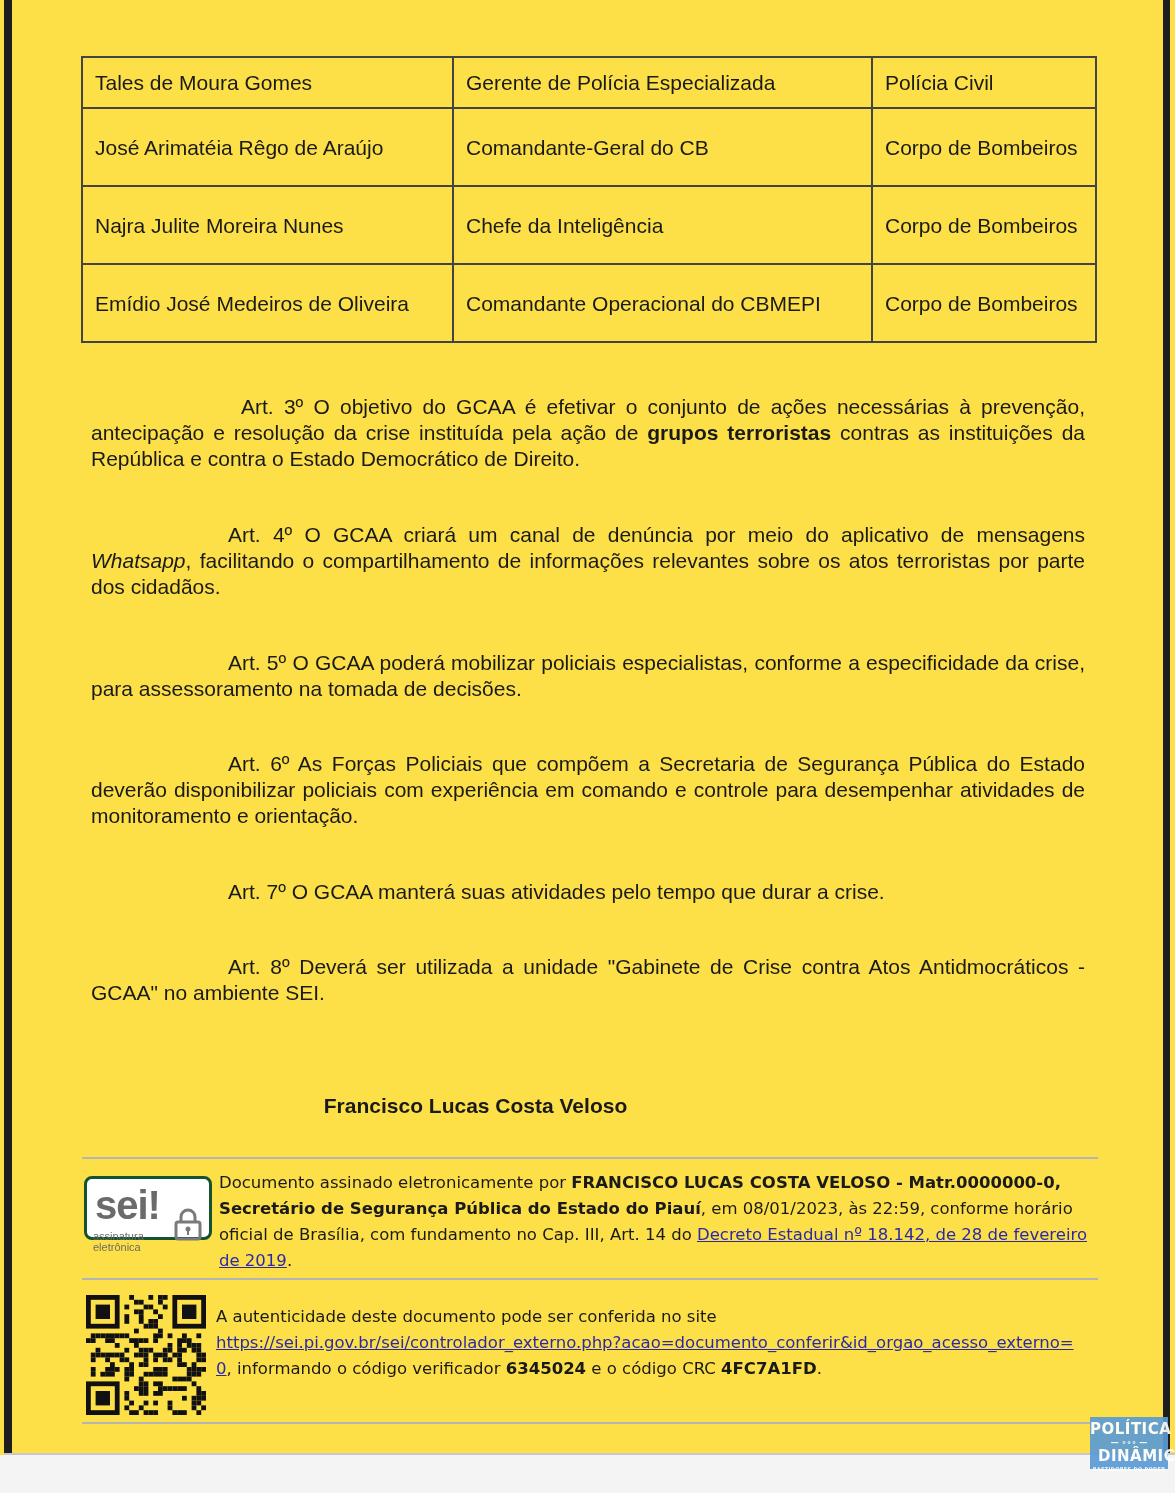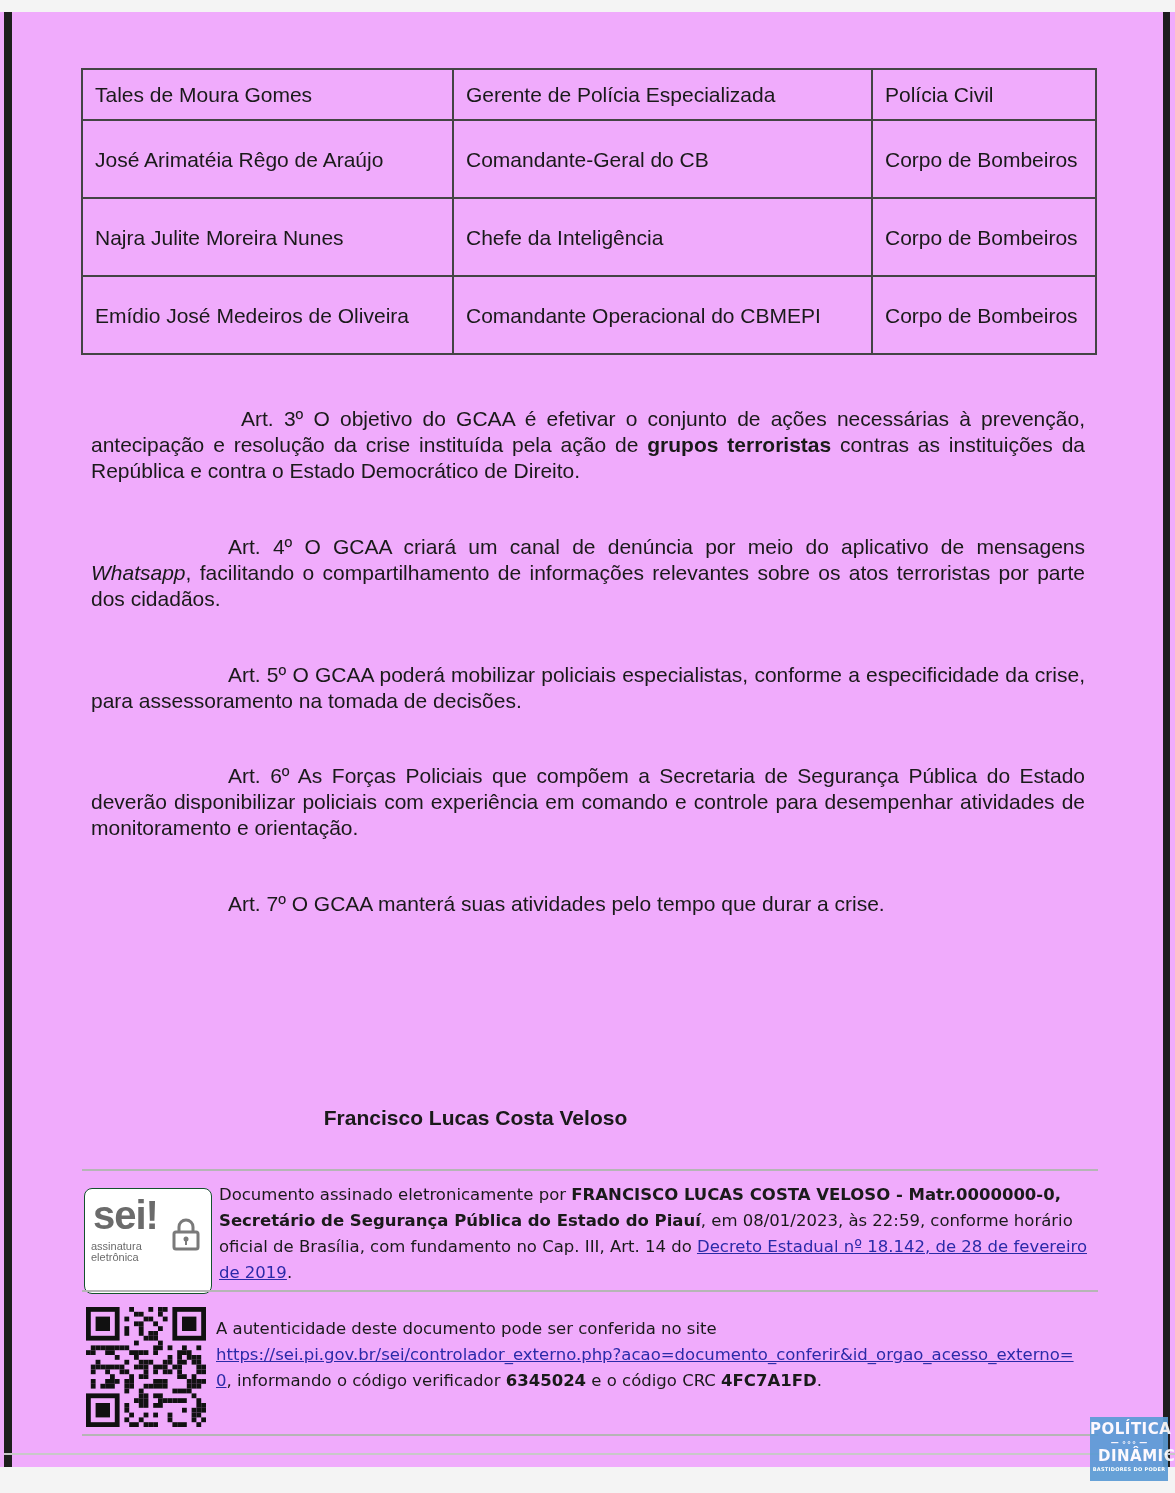--- a/index.html
+++ b/index.html
@@ -3,22 +3,22 @@
 <meta charset="utf-8">
 <style>
   html, body { margin: 0; padding: 0; }
   body {
     width: 1175px; height: 1493px; position: relative; overflow: hidden;
     background: #f4f4f4;
     font-family: "Liberation Sans", sans-serif;
     color: #1a1a1a;
   }
   .page {
-    position: absolute; left: 0; top: 12px; width: 1175px; height: 1455px;
-    background: #f0abfc;
+    position: absolute; left: 0; top: 0; width: 1175px; height: 1455px;
+    background: #fde047;
     text-decoration: underline;
   }
   .edge-left { position: absolute; left: 4px; top: 0; width: 8px; height: 1455px; background: #1e1e1e; }
   .edge-right { position: absolute; left: 1163px; top: 0; width: 7px; height: 1455px; background: #1e1e1e; }
   .page-bottom { position: absolute; left: 4px; top: 1453px; width: 1171px; height: 2px; background: #c8c8c8; }
 
   table.members {
     position: absolute; left: 81px; top: 56px; width: 1016px;
     border-collapse: collapse; font-size: 21px; line-height: 25px;
   }
@@ -36,38 +36,38 @@
   }
   .article .indent { display: inline-block; width: 137px; }
   .article.a4 .indent, .article.a5 .indent, .article.a6 .indent, .article.a7 .indent, .article.a8 .indent { width: 137px; }
 
   .sig-name { position: absolute; left: 0; width: 951px; top: 1094px; text-align: center; font-size: 21px; font-weight: bold; }
   .sig-role { position: absolute; left: 0; width: 1175px; top: 1126px; text-align: center; font-size: 21px; }
 
   .rule { position: absolute; left: 82px; width: 1016px; height: 2px; background: #b5b5b5; }
 
   .sei-logo {
-    position: absolute; left: 84px; top: 1176px; width: 128px; height: 106px;
-    border: 1px solid #14532d; border-radius: 8px; box-sizing: border-box; background: #fff;
+    position: absolute; left: 84px; top: 1176px; width: 128px; height: 64px;
+    border: 3px solid #14532d; border-radius: 8px; box-sizing: border-box; background: #fff;
   }
   .sei-logo .sei-word { position: absolute; left: 8px; top: 4px; font-size: 40px; font-weight: bold; color: #6b6b6b; letter-spacing: -1px; }
   .sei-logo .sei-sub { position: absolute; left: 6px; top: 52px; font-size: 11px; line-height: 11px; color: #6b6b6b; }
   .sei-logo .lock { position: absolute; left: 84px; top: 28px; width: 34px; height: 34px; }
 
   .footer-text {
     position: absolute; left: 219px; width: 870px;
     font-family: "DejaVu Sans", sans-serif; font-size: 16.5px; line-height: 26px;
   }
   .footer-text a { color: #2a2aa8; text-decoration: underline; }
   .footer-text b { font-weight: bold; }
 
   .qr { position: absolute; left: 86px; top: 1295px; width: 120px; height: 120px; }
 
   .watermark {
-    position: absolute; left: 1090px; top: 1417px; width: 78px; height: 64px;
+    position: absolute; left: 1090px; top: 1417px; width: 78px; height: 52px;
     background: #5b9bd5; opacity: 0.92; color: #fff; text-align: center;
     font-family: "DejaVu Sans", sans-serif; font-weight: bold;
   }
   .watermark .w1 { font-size: 15px; line-height: 17px; margin-top: 4px; letter-spacing: 0.5px; }
   .watermark .wdots { font-size: 8px; line-height: 10px; }
   .watermark .w2 { font-size: 15px; line-height: 17px; letter-spacing: 0.5px; padding-left: 8px; }
   .watermark .w3 { font-size: 5px; line-height: 8px; letter-spacing: 0.3px; }
 </style>
 </head>
 <body>
@@ -104,20 +104,21 @@
   <p class="article a3" style="top:394px;margin:0;"><span class="indent" style="width:150px"></span><span>Art. 3º O objetivo do GCAA é efetivar o conjunto de ações necessárias à prevenção, antecipação e resolução da crise instituída pela ação de </span><b>grupos terroristas</b><span> contras as instituições da República e contra o Estado Democrático de Direito.</span></p>
 
   <p class="article a4" style="top:522px;margin:0;"><span class="indent"></span><span>Art. 4º O GCAA criará um canal de denúncia por meio do aplicativo de mensagens </span><i>Whatsapp</i><span>, facilitando o compartilhamento de informações relevantes sobre os atos terroristas por parte dos cidadãos.</span></p>
 
   <p class="article a5" style="top:650px;margin:0;"><span class="indent"></span><span>Art. 5º O GCAA poderá mobilizar policiais especialistas, conforme a especificidade da crise, para assessoramento na tomada de decisões.</span></p>
 
   <p class="article a6" style="top:751px;margin:0;"><span class="indent"></span><span>Art. 6º As Forças Policiais que compõem a Secretaria de Segurança Pública do Estado deverão disponibilizar policiais com experiência em comando e controle para desempenhar atividades de monitoramento e orientação.</span></p>
 
   <p class="article a7" style="top:879px;margin:0;"><span class="indent"></span><span>Art. 7º O GCAA manterá suas atividades pelo tempo que durar a crise.</span></p>
 
+  <p class="article a8" style="top:954px;margin:0;"><span class="indent"></span><span>Art. 8º Deverá ser utilizada a unidade "Gabinete de Crise contra Atos Antidmocráticos - GCAA" no ambiente SEI.</span></p>
 
   <div class="sig-name">Francisco Lucas Costa Veloso</div>
 
   <div class="rule" style="top:1157px;"></div>
 
   <div class="sei-logo">
     <div class="sei-word">sei!</div>
     <div class="sei-sub">
       <div>assinatura</div>
       <div>eletrônica</div>

